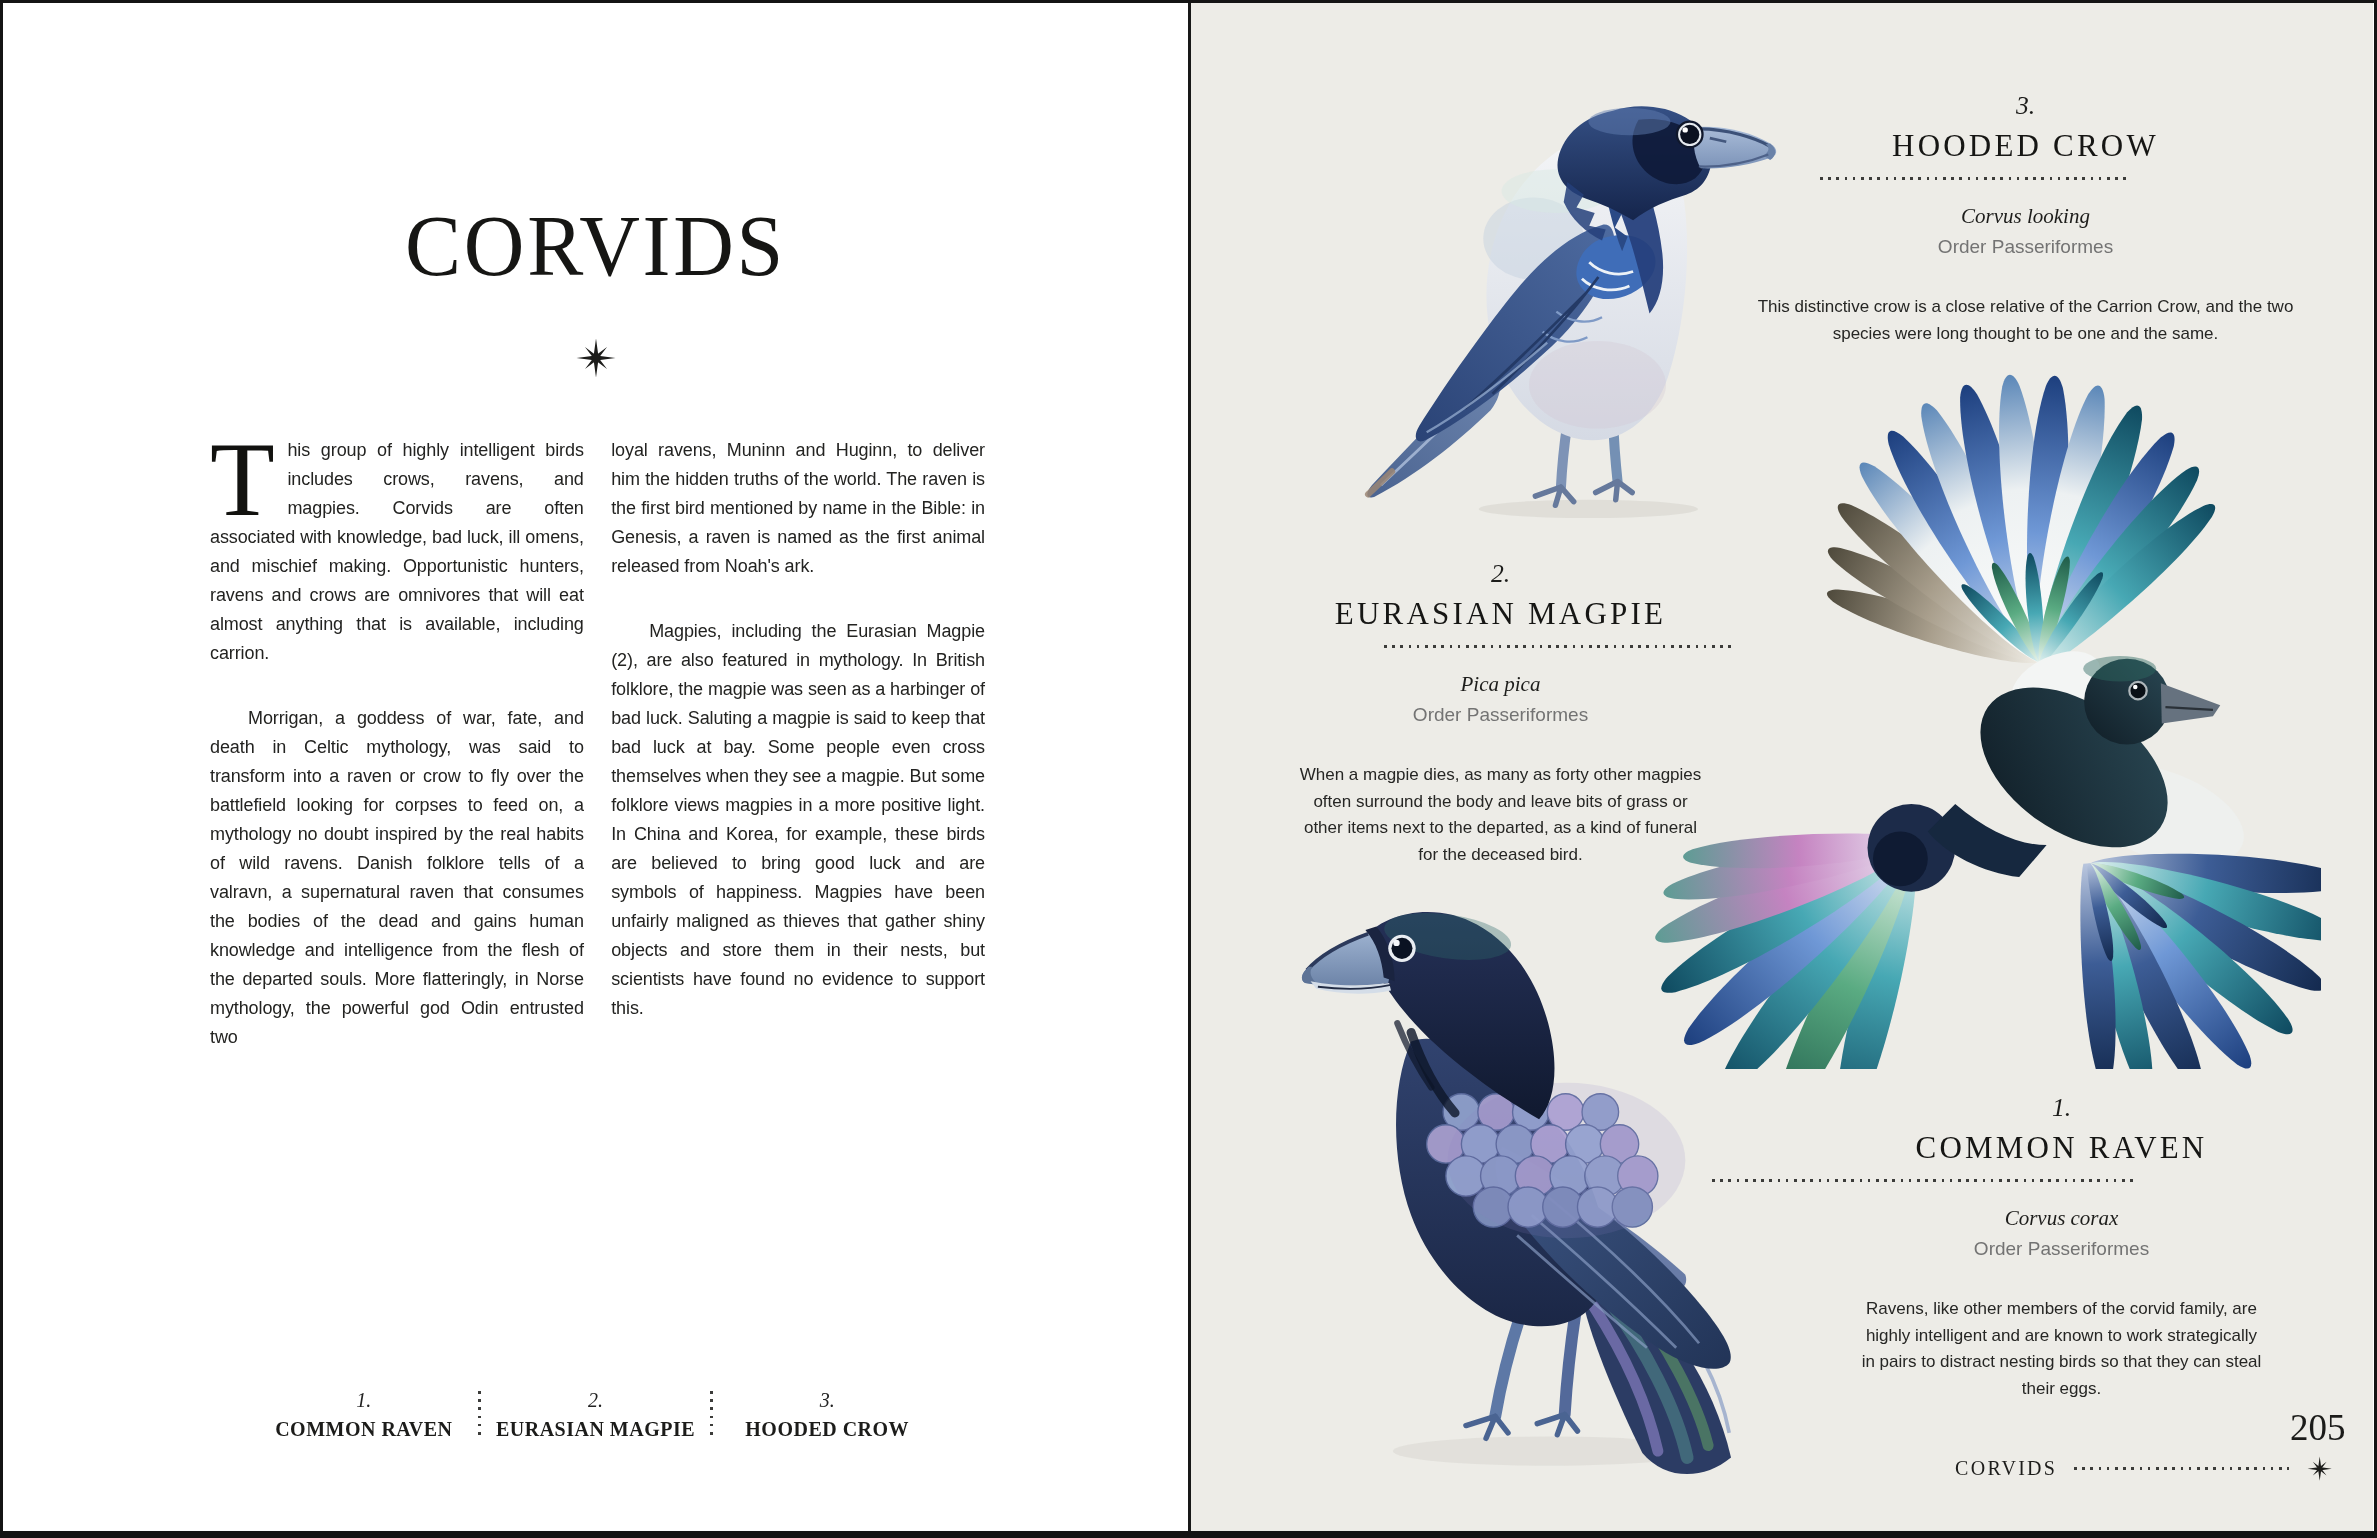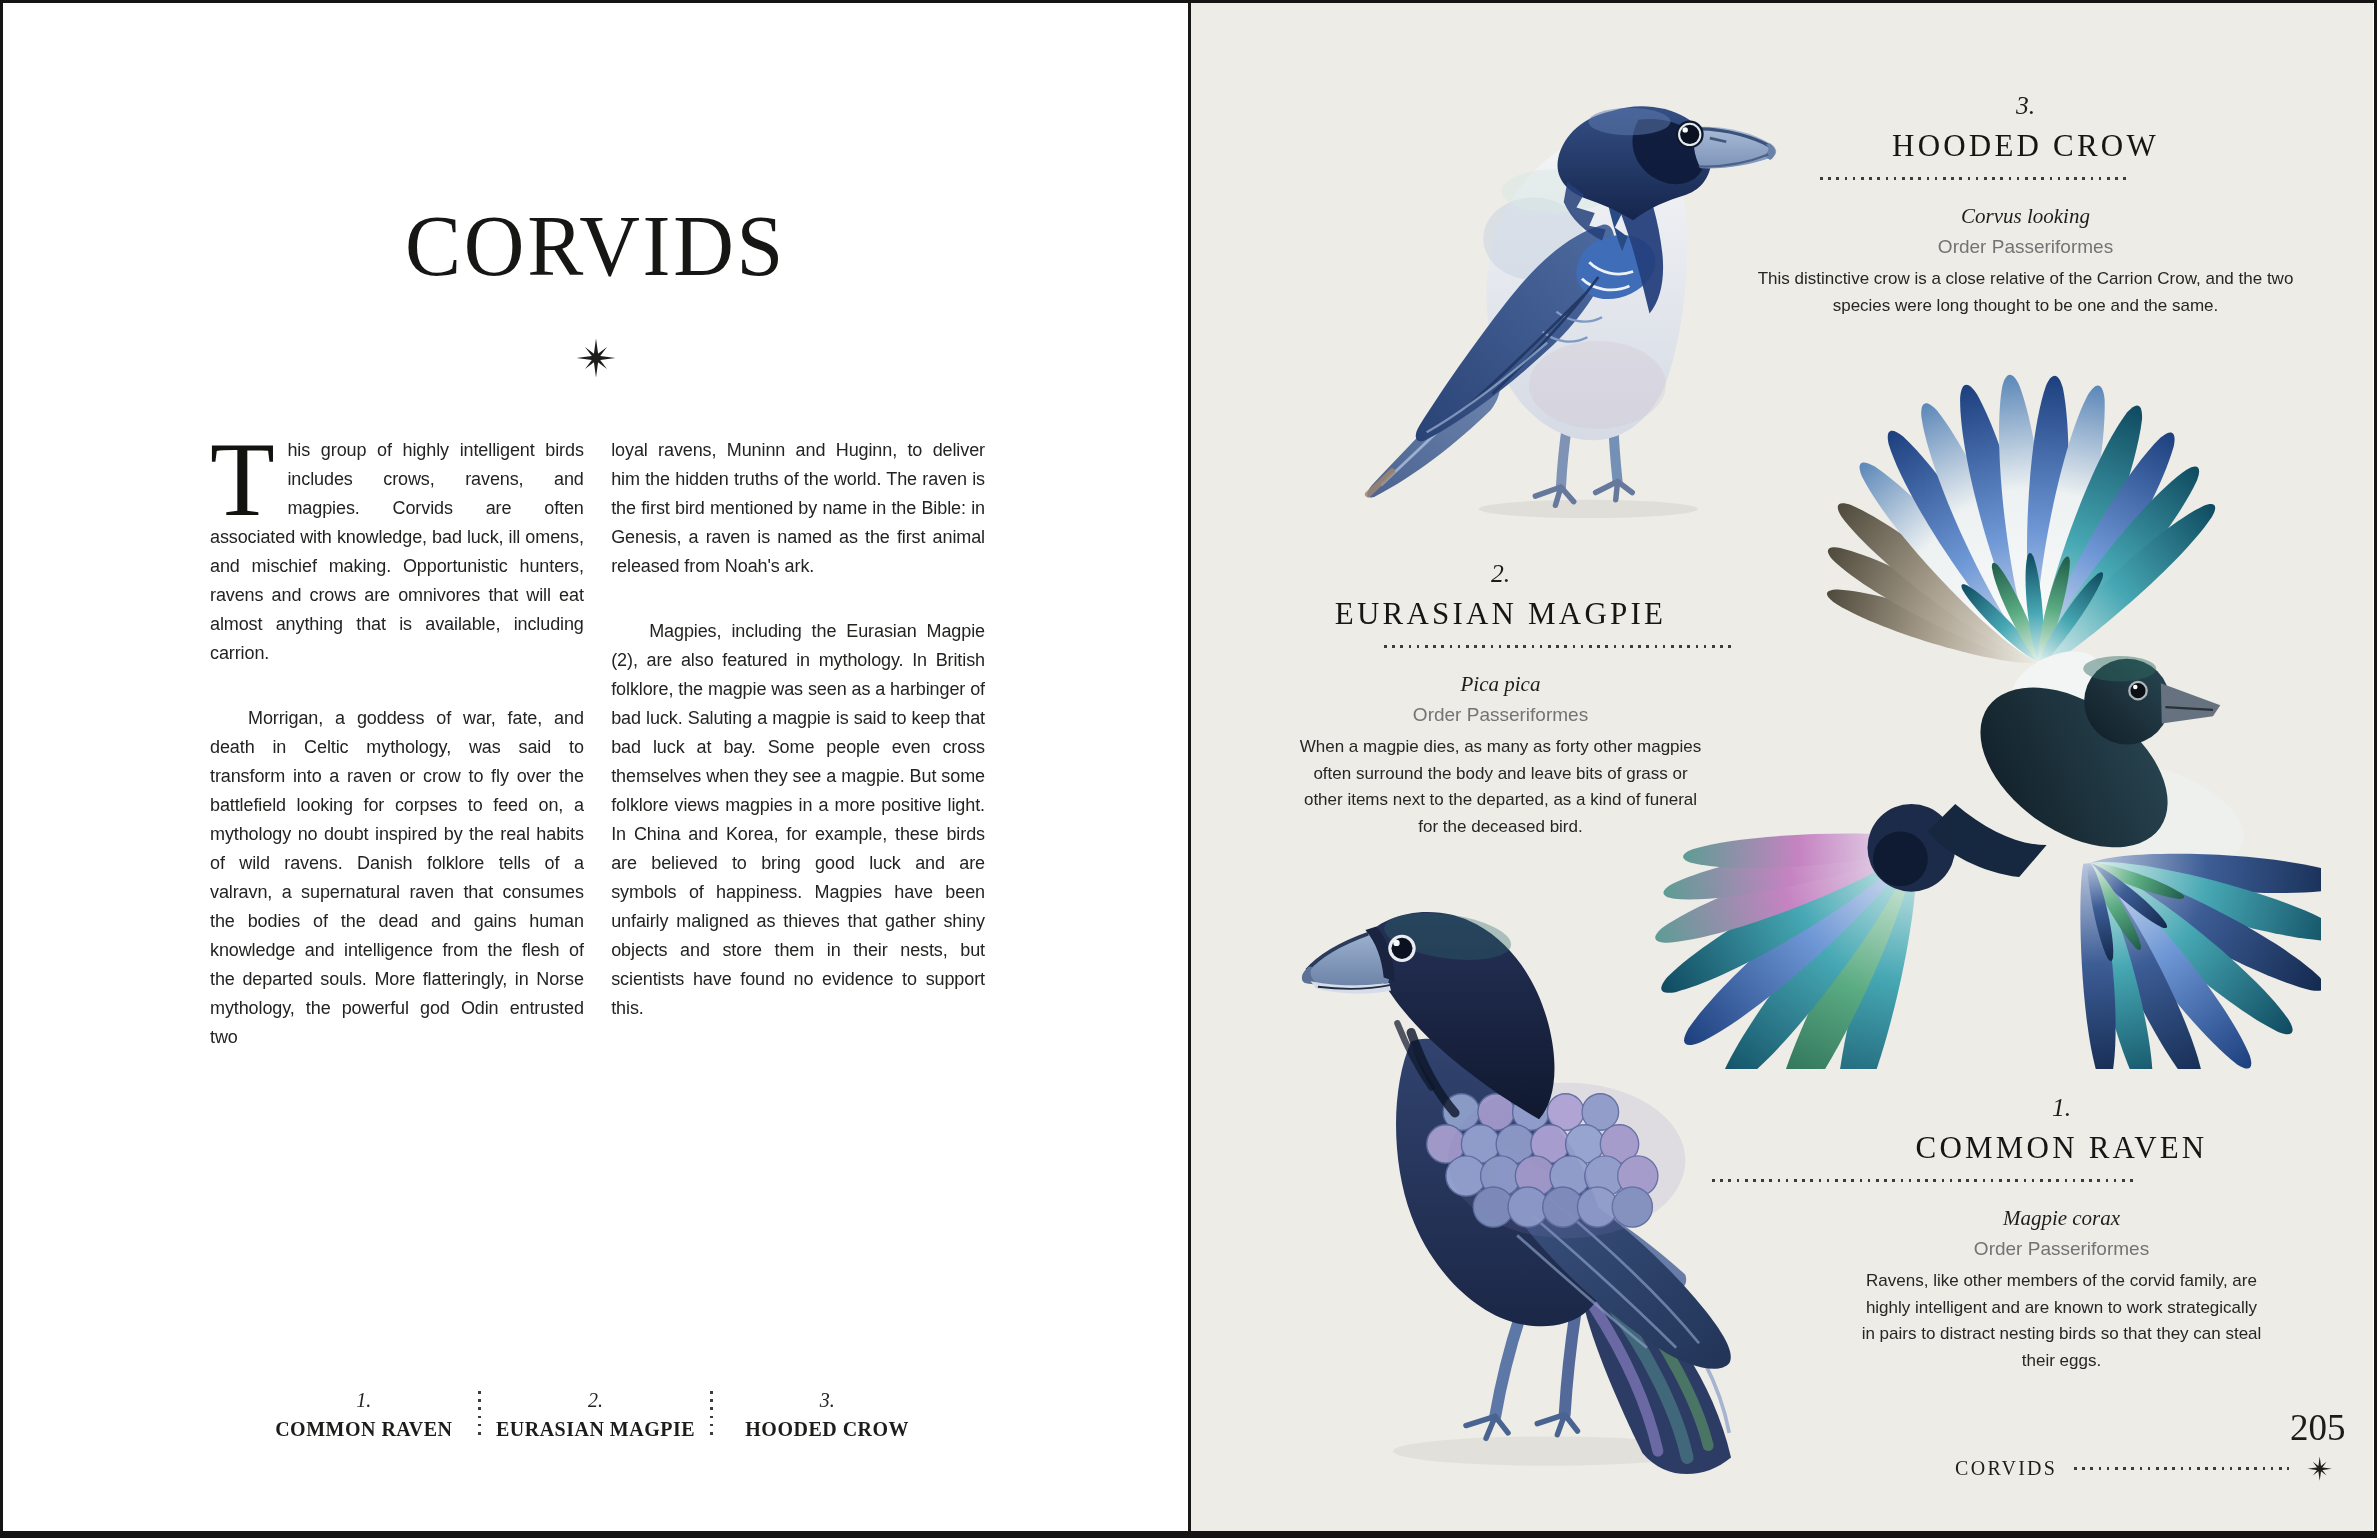--- a/index.html
+++ b/index.html
@@ -86,21 +86,21 @@
   .sec3 .drule { width: 311px; transform: translateX(-50px); }
   .sec2 .drule { width: 347px; transform: translateX(57px); }
   .sec1 .drule { width: 421px; transform: translateX(-139px); }
   .latin {
     margin-top: 24px;
     font-family: "Liberation Serif", "DejaVu Serif", serif;
     font-style: italic; font-size: 21px; color:#1d1d1b;
   }
   .order { margin-top: 7.3px; font-size: 19px; color:#737373; }
   .sec-desc {
-    margin: 8px auto 0 auto;
+    margin: 36px auto 0 auto;
     font-size: 17px; line-height: 26.5px; color: #262624;
   }
   .sec3 .sec-desc { max-width: 558px; }
   .sec2 .sec-desc { max-width: 404px; }
   .sec1 .sec-desc { max-width: 402px; text-align: center; }
   .page-number {
     position: absolute; top: 1403px; right: 27.4px;
     font-family: "Liberation Serif", "DejaVu Serif", serif;
     font-size: 37px; color:#1b1b19;
   }
@@ -444,21 +444,21 @@
       <div class="drule"></div>
       <div class="latin">Pica pica</div>
       <div class="order">Order Passeriformes</div>
       <p class="sec-desc">When a magpie dies, as many as forty other magpies often surround the body and leave bits of grass or other items next to the departed, as a kind of funeral for the deceased bird.</p>
     </div>
 
     <div class="species sec1" style="left:587px; top:1090px; width:567px;">
       <div class="sec-number">1.</div>
       <h2 class="sec-name">COMMON RAVEN</h2>
       <div class="drule"></div>
-      <div class="latin">Magpie corax</div>
+      <div class="latin">Corvus corax</div>
       <div class="order">Order Passeriformes</div>
       <p class="sec-desc">Ravens, like other members of the corvid family, are highly intelligent and are known to work strategically in pairs to distract nesting birds so that they can steal their eggs.</p>
     </div>
 
     <div class="page-number">205</div>
 
     <div class="footer-line">
       <span class="footer-label">CORVIDS</span>
       <span class="drule"></span>
       <svg viewBox="-26 -26 52 52">

